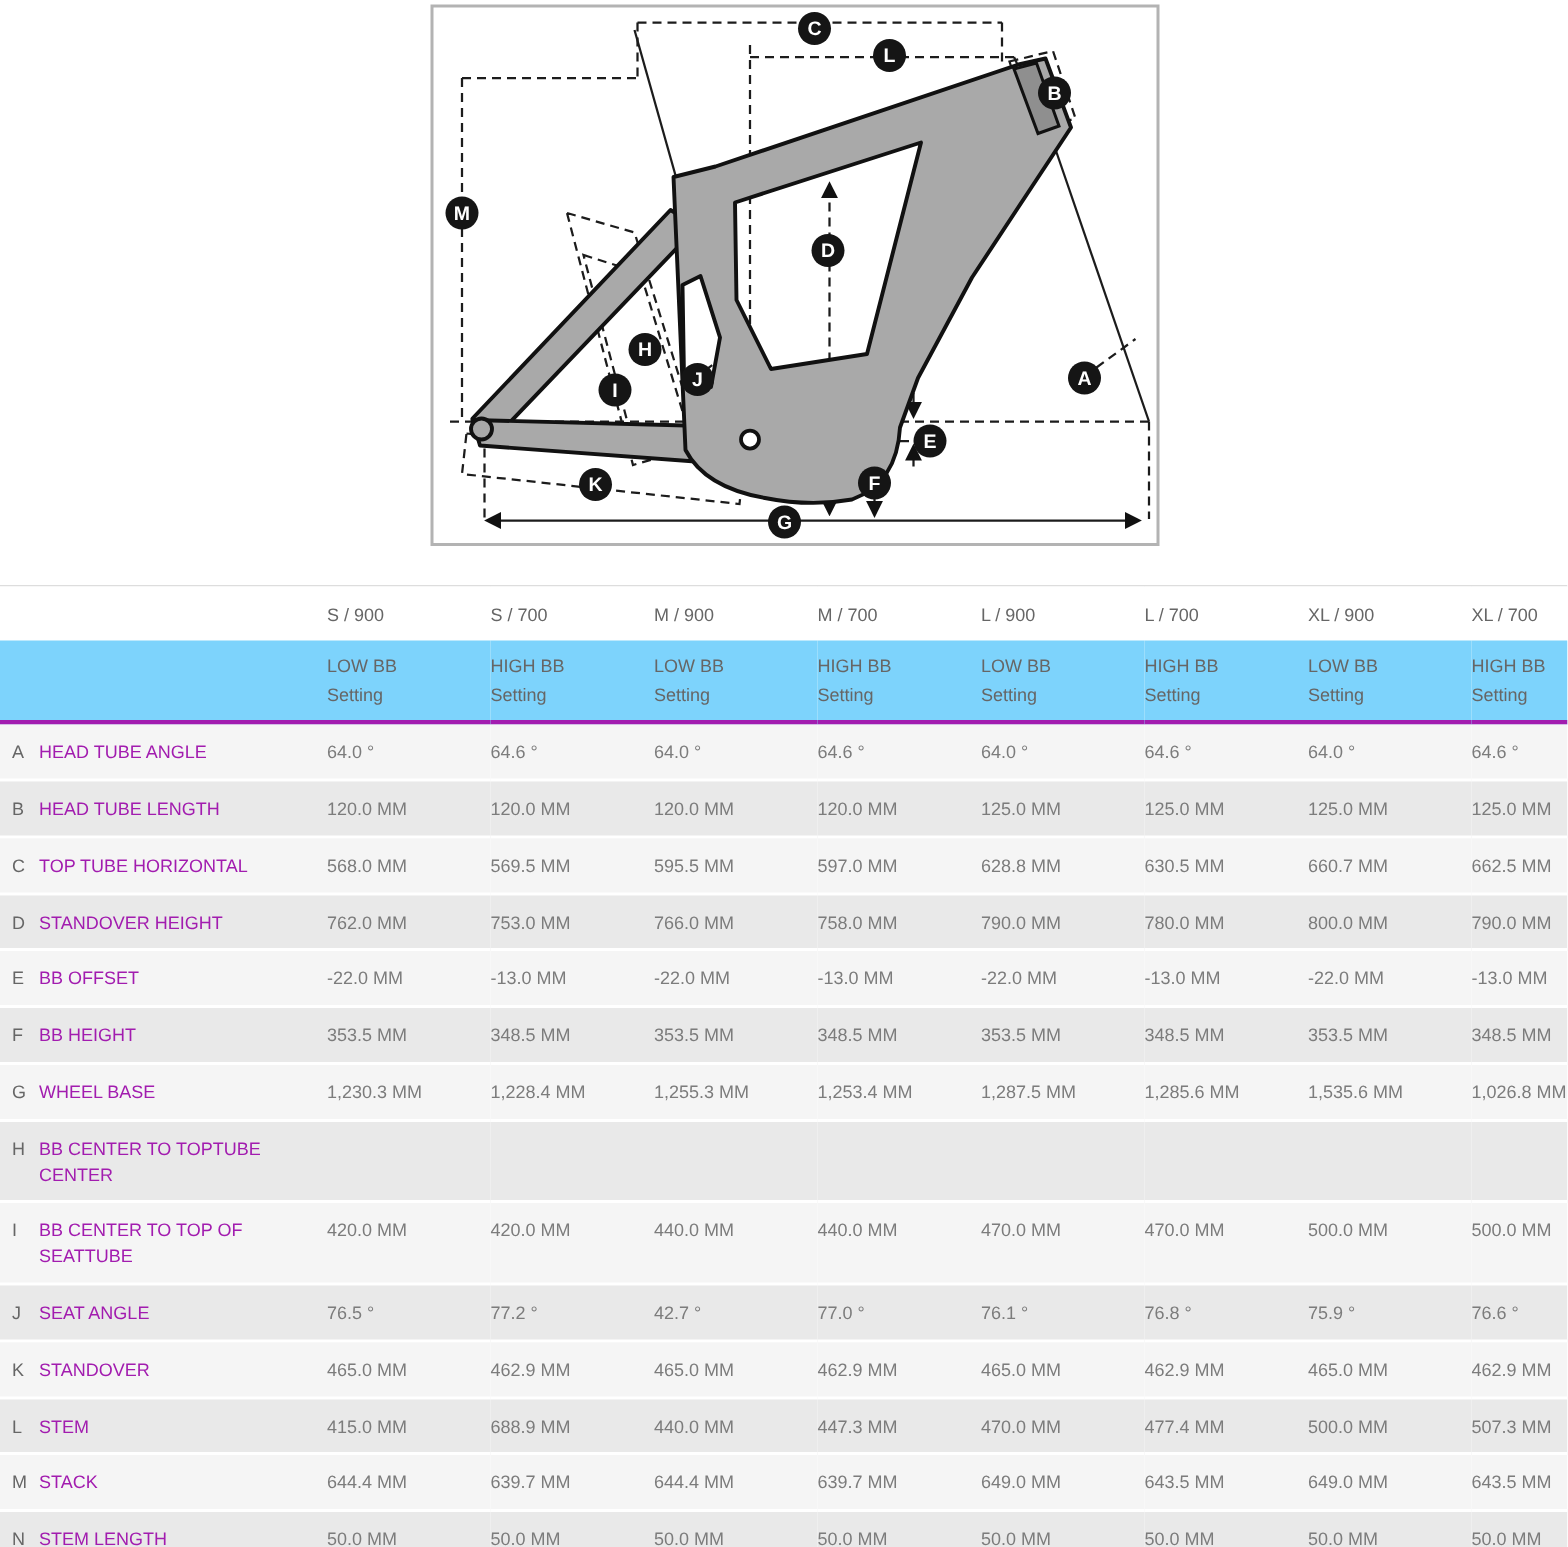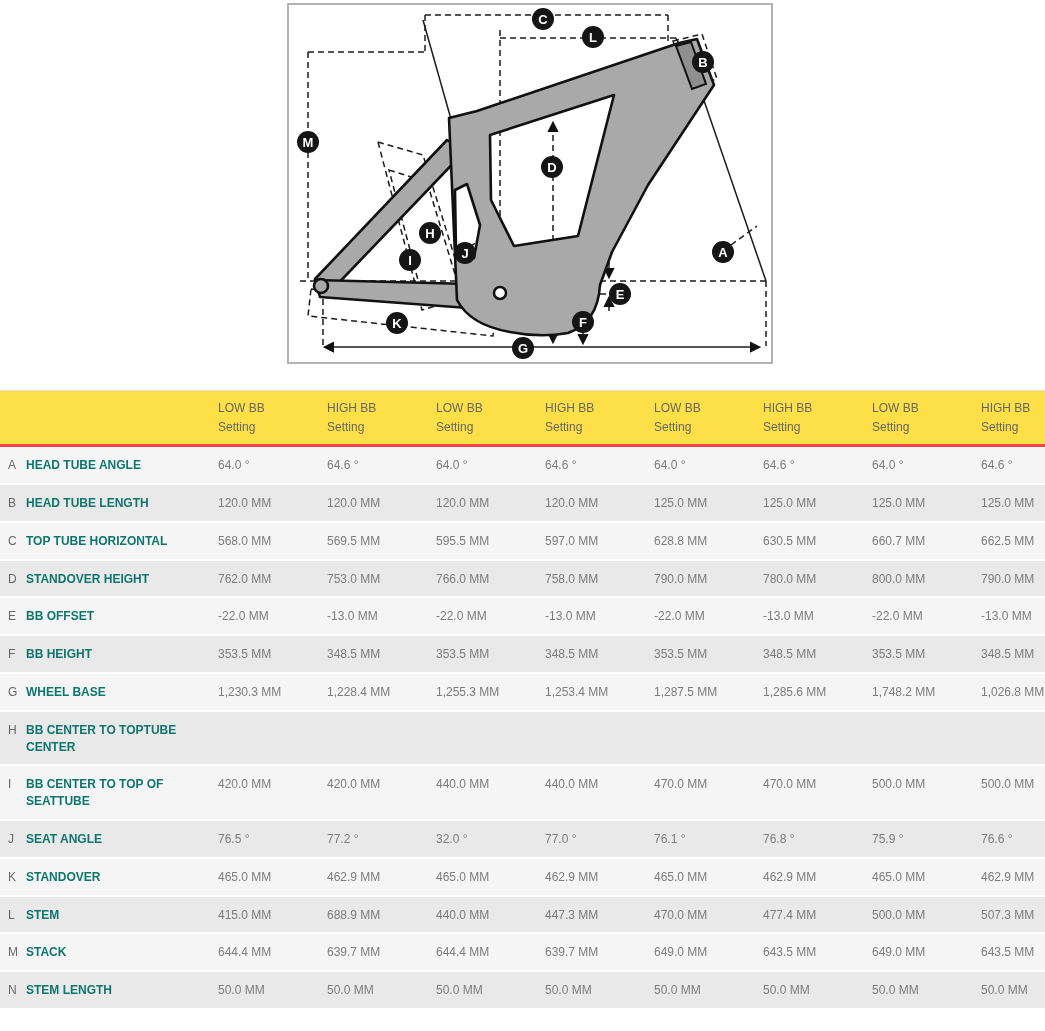--- a/index.html
+++ b/index.html
@@ -10,26 +10,26 @@
   .solid{fill:none;stroke:#1c1c1c;stroke-width:1.5;}
   .frame{fill:var(--frame,#a9a9a9);stroke:#111;stroke-width:2.6;stroke-linejoin:round;}
   .headtube{fill:var(--headtube,#8f8f8f);stroke:#111;stroke-width:2;}
   .lblc{fill:var(--labelbg,#151515);}
   .lblt{fill:#fff;font:bold 13px "Liberation Sans",sans-serif;text-anchor:middle;}
   
   table{border-collapse:separate;border-spacing:0;table-layout:fixed;width:1045px;
         font-size:12px;color:#666;border-top:1px solid #ddd;}
   th,td{text-align:left;font-weight:400;overflow:hidden;}
   thead tr.sizes th{background:#fff;padding:12px 4px 10px 0;color:#666;}
-  thead tr.settings th{background:#fde047;padding:8px 4px 8px 0;line-height:1.55;border-bottom:3px solid #ef4444;margin-left:20px;}
+  thead tr.settings th{background:#7dd3fc;padding:8px 4px 8px 0;line-height:1.55;border-bottom:3px solid #a21caf;margin-left:20px;}
   tbody td{padding:10px 4px 9px 0;vertical-align:top;line-height:1.4;border-bottom:2px solid #fff;}
   tr.light td{background:#f5f5f5;}
   tr.dark td{background:#e9e9e9;}
   td.letter,th.letter{padding-left:8px;color:#666;}
-  td.rowname{color:#0f766e;font-weight:bold;}
+  td.rowname{color:#a21caf;}
   td.val{color:#7c7c7c;white-space:nowrap;}
 </style>
 </head>
 <body>
 
 <div class="diagram-wrap">
 <svg width="1045" height="390" viewBox="0 0 1045 390">
   <defs>
     <marker id="ah" viewBox="0 0 10 10" refX="8" refY="5" markerWidth="7.5" markerHeight="7.5" orient="auto-start-reverse">
       <path d="M0,0 L10,5 L0,10 z" fill="#111"></path>
@@ -121,20 +121,32 @@
     <col style="width:109px">
       <col style="width:109px">
       <col style="width:109px">
       <col style="width:109px">
     <col style="width:109px">
       <col style="width:109px">
       <col style="width:109px">
       <col>
   </colgroup>
   <thead>
+    <tr class="sizes" id="size-header-row">
+        <th class="letter"></th>
+        <th class="rowname"></th>
+        <th>S / 900</th>
+        <th>S / 700</th>
+        <th>M / 900</th>
+        <th>M / 700</th>
+        <th>L / 900</th>
+        <th>L / 700</th>
+        <th>XL / 900</th>
+        <th>XL / 700</th>
+      </tr>
     <tr class="settings" id="setting-header-row">
         <th class="letter"></th>
         <th class="rowname"></th>
         <th>
           <div>LOW BB</div>
           <div>Setting</div>
         </th>
         <th>
           <div>HIGH BB</div>
           <div>Setting</div>
@@ -240,21 +252,21 @@
       </tr>
       <tr class="light">
         <td class="letter">G</td>
         <td class="rowname">WHEEL BASE</td>
         <td class="val">1,230.3 MM</td>
         <td class="val">1,228.4 MM</td>
         <td class="val">1,255.3 MM</td>
         <td class="val">1,253.4 MM</td>
         <td class="val">1,287.5 MM</td>
         <td class="val">1,285.6 MM</td>
-        <td class="val">1,748.2 MM</td>
+        <td class="val">1,535.6 MM</td>
         <td class="val">1,026.8 MM</td>
       </tr>
       <tr class="dark">
         <td class="letter">H</td>
         <td class="rowname">BB CENTER TO TOPTUBE CENTER</td>
         <td class="val"></td>
         <td class="val"></td>
         <td class="val"></td>
         <td class="val"></td>
         <td class="val"></td>
@@ -272,21 +284,21 @@
         <td class="val">470.0 MM</td>
         <td class="val">470.0 MM</td>
         <td class="val">500.0 MM</td>
         <td class="val">500.0 MM</td>
       </tr>
       <tr class="dark">
         <td class="letter">J</td>
         <td class="rowname">SEAT ANGLE</td>
         <td class="val">76.5 °</td>
         <td class="val">77.2 °</td>
-        <td class="val">32.0 °</td>
+        <td class="val">42.7 °</td>
         <td class="val">77.0 °</td>
         <td class="val">76.1 °</td>
         <td class="val">76.8 °</td>
         <td class="val">75.9 °</td>
         <td class="val">76.6 °</td>
       </tr>
       <tr class="light">
         <td class="letter">K</td>
         <td class="rowname">STANDOVER</td>
         <td class="val">465.0 MM</td>

